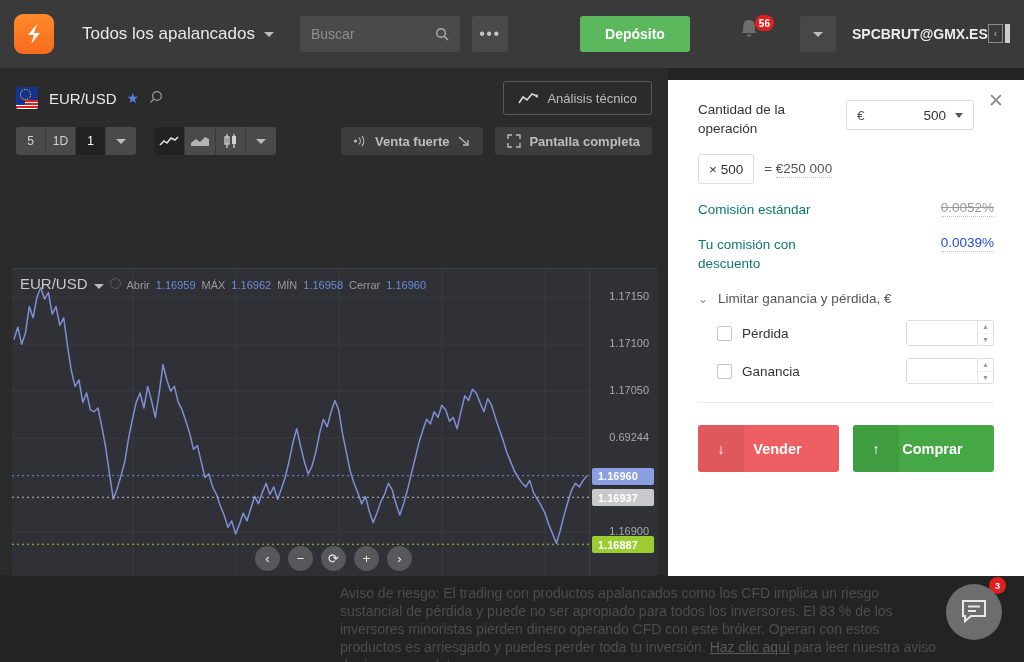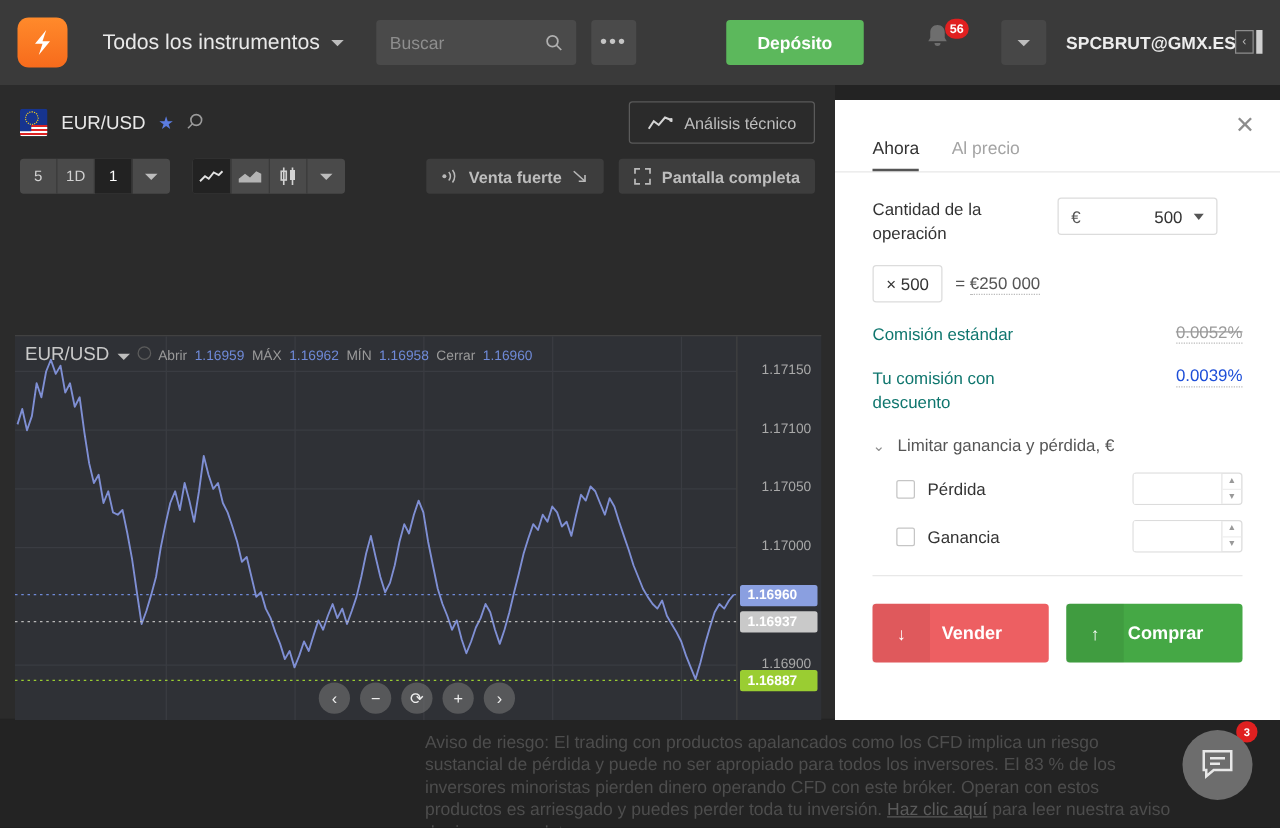--- a/index.html
+++ b/index.html
@@ -241,21 +241,21 @@
 <div id="app">
 
   <div class="topbar">
     <div class="logo">
       <svg width="20" height="22" viewBox="0 0 20 22">
           <path d="M13 1 L4 12 H10 L7 21 L16 10 H10 Z" fill="#fff"></path>
         </svg>
     </div>
 
     <div class="instruments">
-      <span>Todos los instrumentos</span>
+      <span>Todos los apalancados</span>
       <span class="caret-dn"></span>
     </div>
 
     <div class="search-box">
       <input value="" placeholder="Buscar" style="">
       <svg width="14" height="14" viewBox="0 0 14 14">
         <circle cx="6" cy="6" r="4.3" fill="none" stroke="#b0b0b0" stroke-width="1.4"></circle>
         <line x1="9.2" y1="9.2" x2="13" y2="13" stroke="#b0b0b0" stroke-width="1.4"></line>
       </svg>
     </div>
@@ -401,21 +401,21 @@
           <polyline points="2.0,70.5 5.8,58.2 9.6,75.2 13.5,63.9 17.3,37.6 21.1,48.8 24.9,28.2 28.7,18.8 32.6,30.1 36.4,23.5 40.2,45.1 44.0,37.6 47.8,56.4 51.7,48.8 55.5,77.0 59.3,101.5 63.1,117.4 66.9,110.8 70.8,133.4 74.6,124.0 78.4,140.9 82.2,142.8 86.0,139.0 89.9,157.8 93.7,178.5 97.5,204.8 101.3,230.2 105.1,219.8 109.0,206.7 112.8,192.6 116.6,169.1 120.4,150.3 124.2,133.4 128.1,124.0 131.9,139.0 135.7,117.4 139.5,131.5 143.3,148.4 147.2,124.0 151.0,95.8 154.8,110.8 158.6,122.1 162.4,117.4 166.3,133.4 170.1,140.9 173.9,152.2 177.7,164.4 181.5,180.4 185.4,176.6 189.2,192.6 193.0,208.5 196.8,204.8 200.6,217.9 204.5,225.5 208.3,236.7 212.1,246.1 215.9,258.3 219.7,251.8 223.6,264.9 227.4,255.5 231.2,244.2 235.0,251.8 238.8,239.5 242.7,227.3 246.5,234.8 250.3,223.6 254.1,214.2 257.9,225.5 261.8,217.9 265.6,230.2 269.4,219.8 273.2,208.5 277.0,192.6 280.9,173.8 284.7,159.7 288.5,176.6 292.3,192.6 296.1,204.8 300.0,197.3 303.8,183.2 307.6,164.4 311.4,150.3 315.2,157.8 319.1,142.8 322.9,131.5 326.7,140.9 330.5,164.4 334.3,183.2 338.2,202.0 342.0,214.2 345.8,223.6 349.6,234.8 353.4,227.3 357.3,242.4 361.1,253.6 364.9,244.2 368.7,233.0 372.5,225.5 376.4,214.2 380.2,220.8 384.0,234.8 387.8,246.1 391.6,234.8 395.5,220.8 399.3,204.8 403.1,189.8 406.9,173.8 410.7,161.6 414.6,150.3 418.4,155.0 422.2,142.8 426.0,148.4 429.8,136.2 433.7,140.9 437.5,152.2 441.3,148.4 445.1,159.7 448.9,142.8 452.8,126.8 456.6,131.5 460.4,120.2 464.2,124.0 468.0,133.4 471.9,142.8 475.7,129.6 479.5,136.2 483.3,148.4 487.1,159.7 491.0,171.0 494.8,183.2 498.6,192.6 502.4,202.0 506.2,208.5 510.1,214.2 513.9,217.9 517.7,211.4 521.5,223.6 525.3,230.2 529.2,236.7 533.0,244.2 536.8,255.5 540.6,264.9 544.4,274.3 548.3,261.2 552.1,246.1 555.9,233.0 559.7,220.8 563.5,214.2 567.4,217.9 571.2,211.4 575.0,206.7" fill="none" stroke="#7f8fd4" stroke-width="1.5" stroke-linejoin="round"></polyline>
           <line x1="0" y1="206.66666666667362" x2="579" y2="206.66666666667362" stroke="#6f8ad8" stroke-width="1" stroke-dasharray="2 3"></line>
           <line x1="0" y1="228.2727272727307" x2="579" y2="228.2727272727307" stroke="#b9b9b9" stroke-width="1" stroke-dasharray="2 3"></line>
           <line x1="0" y1="275.2424242424245" x2="579" y2="275.2424242424245" stroke="#9acd32" stroke-width="1" stroke-dasharray="2 3"></line>
         </svg>
 
       <div class="yaxis">
           <div class="ytick" style="top: 21.1818px;">1.17150</div>
           <div class="ytick" style="top: 68.1515px;">1.17100</div>
           <div class="ytick" style="top: 115.121px;">1.17050</div>
-          <div class="ytick" style="top: 162.091px;">1.17000</div>
+          <div class="ytick" style="top: 162.091px;">0.69244</div>
           <div class="ytick" style="top: 256.03px;">1.16900</div>
           <div class="ylabel" style="top: 198.667px; background: rgb(138, 159, 224); color: rgb(255, 255, 255); left: 2px; right: auto; width: 62px;">1.16960</div>
           <div class="ylabel" style="top: 220.273px; background: rgb(201, 201, 201); color: rgb(255, 255, 255); left: 2px; right: auto; width: 62px;">1.16937</div>
           <div class="ylabel" style="top: 267.242px; background: rgb(154, 205, 50); color: rgb(255, 255, 255); left: 2px; right: auto; width: 62px;">1.16887</div>
         </div>
 
       <div class="nav-row">
         <div class="nav-btn">‹</div>
         <div class="nav-btn">−</div>
         <div class="nav-btn">⟳</div>
@@ -446,24 +446,20 @@
       <span class="range-right">
         <span>%</span>
         <span>Bitácora</span>
       </span>
     </div>
   </div>
 
   <div class="order-panel">
     <div class="op-close">✕</div>
 
-    <div class="op-tabs">
-      <div class="op-tab active">Ahora</div>
-      <div class="op-tab">Al precio</div>
-    </div>
 
     <div class="op-body">
 
       <div class="frow">
         <div class="flabel">Cantidad de la operación</div>
         <div class="amt-box">
           <span class="cur">€</span>
           <span class="val">500</span>
           <span class="cv"></span>
         </div>

